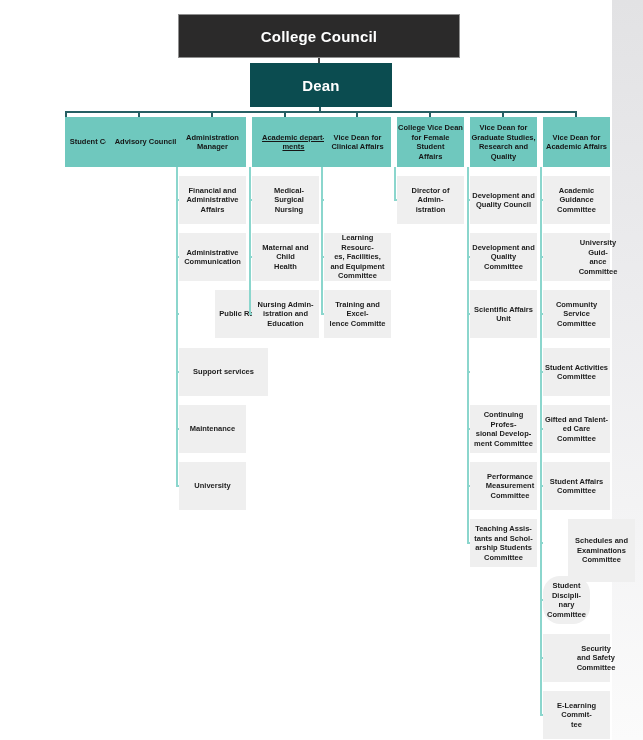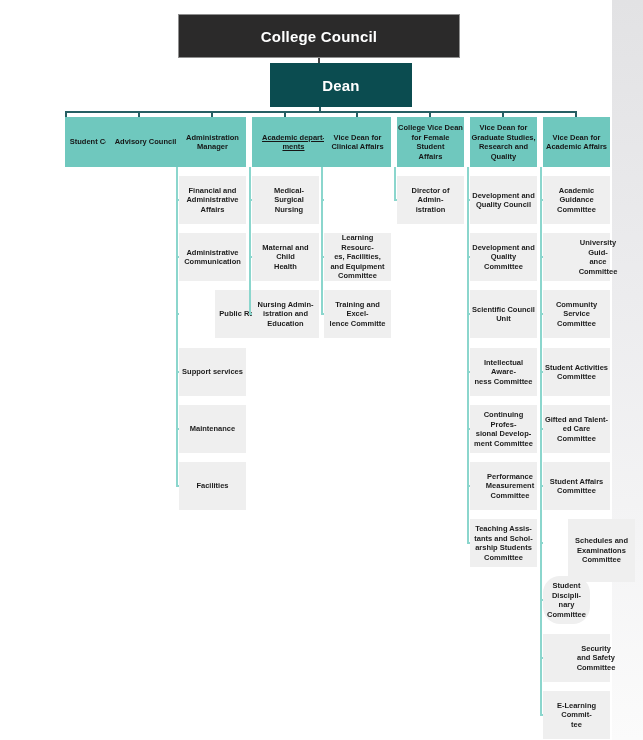--- a/index.html
+++ b/index.html
@@ -44,21 +44,21 @@
 <body>
 
 <div class="canvas">
 
   <div class="right-margin"></div>
 
   <div class="node dark" style="left:178px;top:14px;width:282px;height:44px;">College Council</div>
 
   <div class="line gyline" style="left:318px;top:58px;width:2px;height:5px;"></div>
 
-  <div class="node deep" style="left:250px;top:63px;width:142px;height:44px;margin-left:20px;">Dean</div>
+  <div class="node deep" style="left:250px;top:63px;width:142px;height:44px;">Dean</div>
 
   <div class="line dkline" style="left:319px;top:107px;width:2px;height:5px;"></div>
   <div class="line dkline" style="left:66px;top:111px;width:511px;height:2px;"></div>
   <div class="line dkline" style="left:65px;top:111px;width:2px;height:7px;"></div>
   <div class="line dkline" style="left:138px;top:111px;width:2px;height:7px;"></div>
   <div class="line dkline" style="left:211px;top:111px;width:2px;height:7px;"></div>
   <div class="line dkline" style="left:284px;top:111px;width:2px;height:7px;"></div>
   <div class="line dkline" style="left:356px;top:111px;width:2px;height:7px;"></div>
   <div class="line dkline" style="left:429px;top:111px;width:2px;height:7px;"></div>
   <div class="line dkline" style="left:502px;top:111px;width:2px;height:7px;"></div>
@@ -88,23 +88,23 @@
   <div class="line ltline" style="left:176px;top:313px;width:3px;height:1.5px;"></div>
   <div class="line ltline" style="left:176px;top:371px;width:3px;height:1.5px;"></div>
   <div class="line ltline" style="left:176px;top:428px;width:3px;height:1.5px;"></div>
   <div class="line ltline" style="left:176px;top:485px;width:3px;height:1.5px;"></div>
   <div class="node gray" style="left:179px;top:176px;width:67px;height:48px;">Financial and
 Administrative
 Affairs</div>
   <div class="node gray" style="left:179px;top:233px;width:67px;height:48px;">Administrative
 Communication</div>
   <div class="node gray" style="left:179px;top:290px;width:67px;height:48px;margin-left:36px;">Public Relations</div>
-  <div class="node gray" style="left:179px;top:348px;width:67px;height:48px;">Support services</div>
+  <div class="node gray" style="left:179px;top:348px;width:89px;height:48px;">Support services</div>
   <div class="node gray" style="left:179px;top:405px;width:67px;height:48px;">Maintenance</div>
-  <div class="node gray" style="left:179px;top:462px;width:67px;height:48px;">Facilities</div>
+  <div class="node gray" style="left:179px;top:462px;width:67px;height:48px;">University</div>
 
   <div class="line ltline" style="left:249px;top:167px;width:1.5px;height:148px;"></div>
   <div class="line ltline" style="left:249px;top:199px;width:3px;height:1.5px;"></div>
   <div class="line ltline" style="left:249px;top:256px;width:3px;height:1.5px;"></div>
   <div class="line ltline" style="left:249px;top:313px;width:3px;height:1.5px;"></div>
   <div class="node gray" style="left:252px;top:176px;width:67px;height:48px;padding-left:8px;">Medical-Surgical
 Nursing</div>
   <div class="node gray" style="left:252px;top:233px;width:67px;height:48px;">Maternal and Child
 Health</div>
   <div class="node gray" style="left:252px;top:290px;width:67px;height:48px;">Nursing Admin-
@@ -132,24 +132,22 @@
   <div class="line ltline" style="left:467px;top:256px;width:3px;height:1.5px;"></div>
   <div class="line ltline" style="left:467px;top:313px;width:3px;height:1.5px;"></div>
   <div class="line ltline" style="left:467px;top:371px;width:3px;height:1.5px;"></div>
   <div class="line ltline" style="left:467px;top:428px;width:3px;height:1.5px;"></div>
   <div class="line ltline" style="left:467px;top:485px;width:3px;height:1.5px;"></div>
   <div class="line ltline" style="left:467px;top:542px;width:3px;height:1.5px;"></div>
   <div class="node gray" style="left:470px;top:176px;width:67px;height:48px;">Development and
 Quality Council</div>
   <div class="node gray" style="left:470px;top:233px;width:67px;height:48px;">Development and
 Quality Committee</div>
-  <div class="node gray" style="left:470px;top:290px;width:67px;height:48px;">Scientific Council
+  <div class="node gray" style="left:470px;top:290px;width:67px;height:48px;">Scientific Affairs
 Unit</div>
-  <div class="node gray" style="left:470px;top:348px;width:67px;height:48px;">Intellectual Aware-
-ness Committee</div>
   <div class="node gray" style="left:470px;top:405px;width:67px;height:48px;">Continuing Profes-
 sional Develop-
 ment Committee</div>
   <div class="node gray" style="left:470px;top:462px;width:67px;height:48px;padding-left:14px;">Performance
 Measurement
 Committee</div>
   <div class="node gray" style="left:470px;top:519px;width:67px;height:48px;">Teaching Assis-
 tants and Schol-
 arship Students
 Committee</div>

